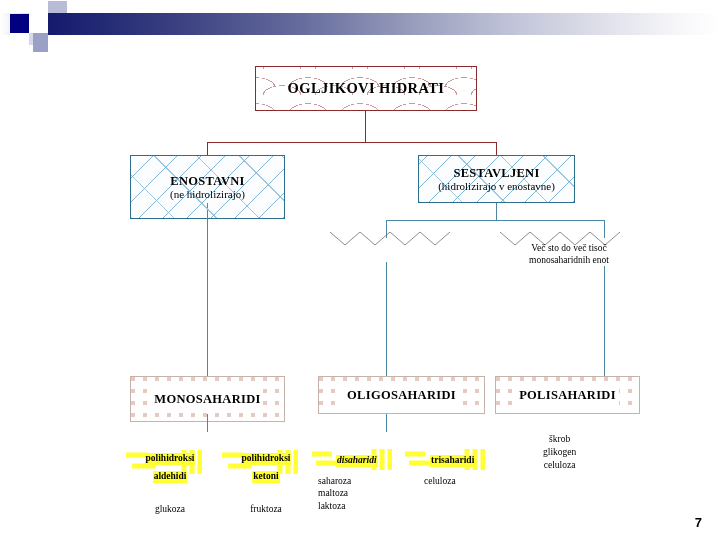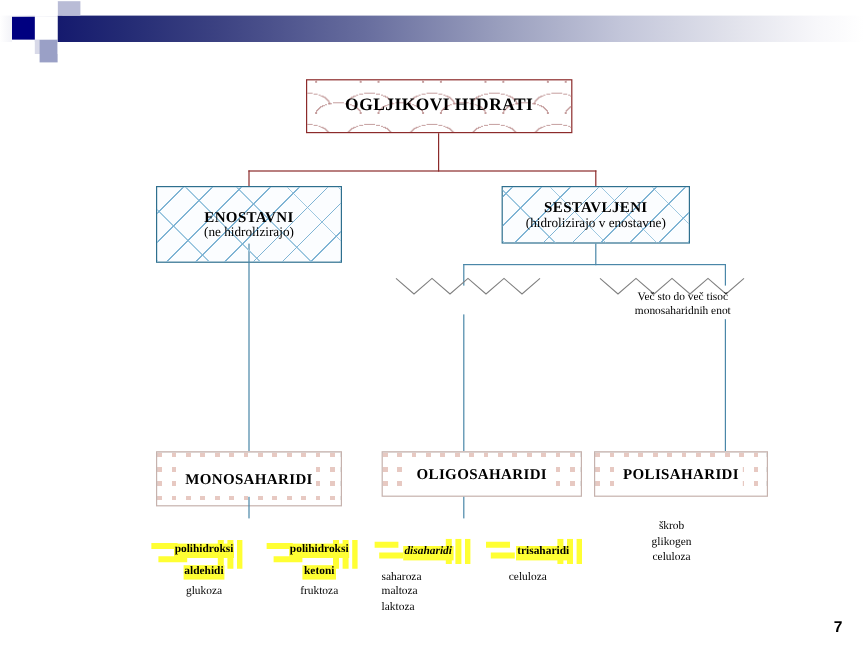--- a/index.html
+++ b/index.html
@@ -112,21 +112,21 @@
   .zig svg{display:block;overflow:visible;}
   .ann{position:absolute;font-size:9.5px;color:#000;line-height:1.25;}
 
   
   .leaf{position:absolute;text-align:center;}
   .leaf .hl{
     display:inline-block;background:#ffff33;
     font-weight:bold;font-size:9.5px;color:#000;line-height:1.25;
     padding:0 1px;
   }
-  .leaf .ex{font-size:9.5px;color:#000;line-height:1.3;margin-top:4px;}
+  .leaf .ex{font-size:9.5px;color:#000;line-height:1.3;margin-top:20px;}
   .leaf-mark{position:absolute;}
   .leaf-mark svg{display:block;}
   .plain-list{position:absolute;font-size:9.5px;color:#000;line-height:1.35;text-align:center;}
 
   .pagenum{position:absolute;right:18px;bottom:10px;font-weight:bold;font-size:13px;color:#000;
            font-family:"Liberation Sans",sans-serif;}
 </style>
 </head>
 <body>
 

